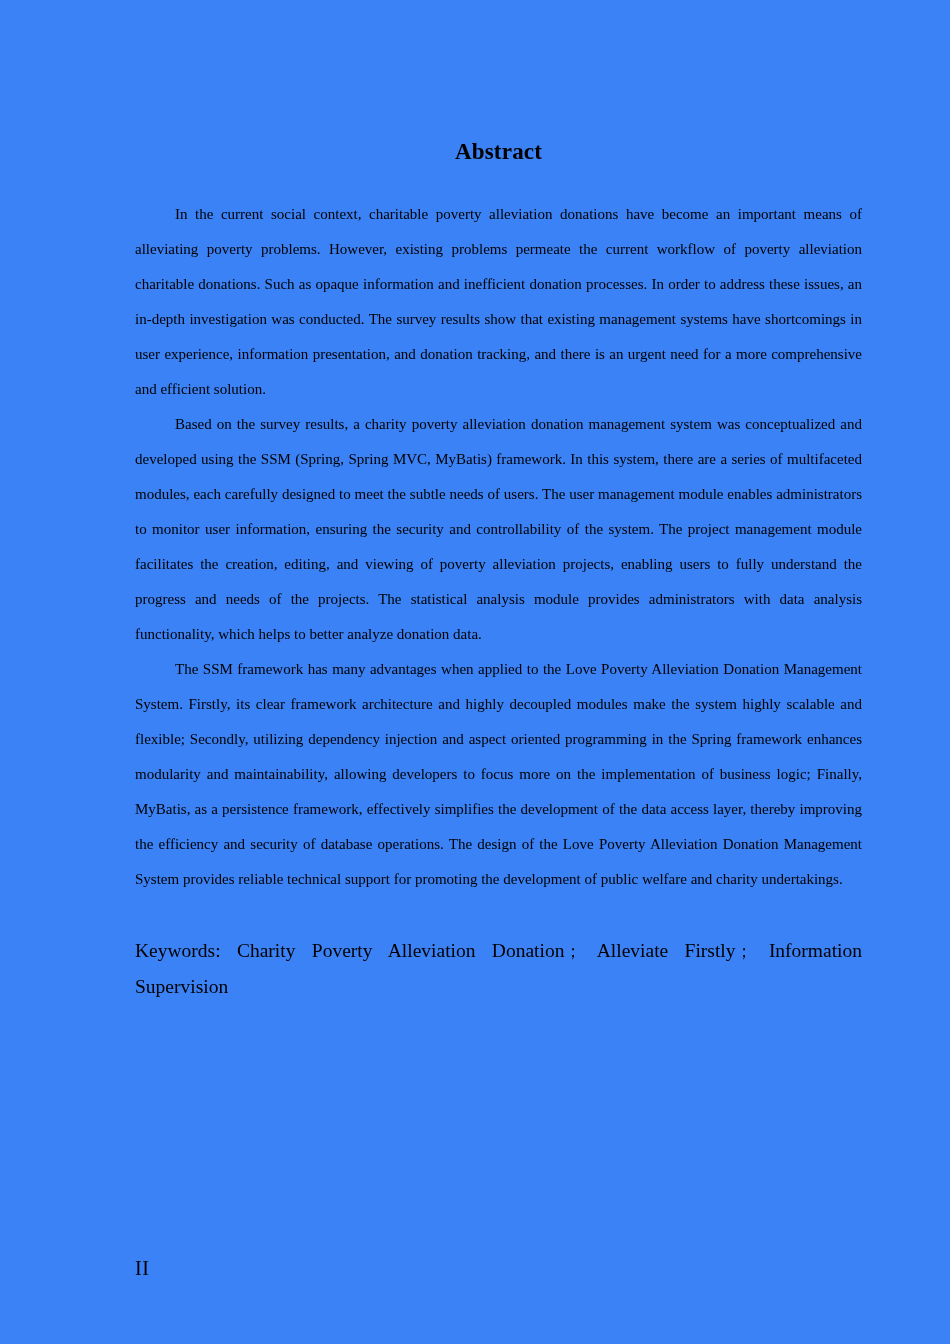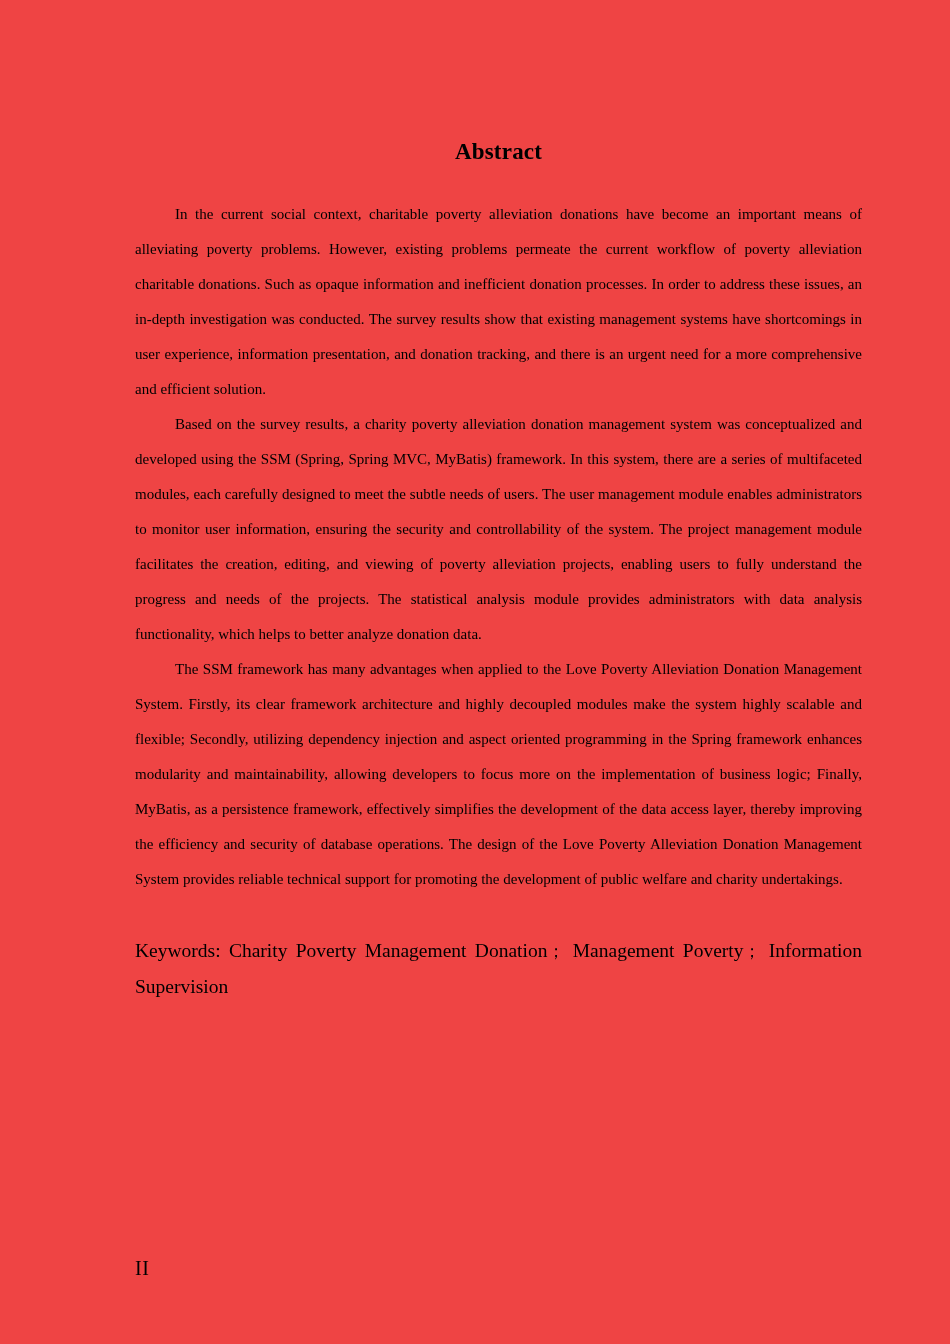--- a/index.html
+++ b/index.html
@@ -5,21 +5,21 @@
   html, body {
     margin: 0;
     padding: 0;
     background: #ffffff;
   }
 
   .page {
     position: relative;
     width: 950px;
     height: 1344px;
-    background: #ef4444;
+    background: #3b82f6;
     margin: 0 auto;
     overflow: hidden;
     font-family: "Liberation Serif", "DejaVu Serif", serif;
     color: #000000;
     -webkit-font-smoothing: antialiased;
   }
 
   .content {
     position: absolute;
     left: 135px;
@@ -87,20 +87,20 @@
 
     <h1 class="doc-title">Abstract</h1>
 
     <div class="body-block">
       <p class="para">In the current social context, charitable poverty alleviation donations have become an important means of alleviating poverty problems. However, existing problems permeate the current workflow of poverty alleviation charitable donations. Such as opaque information and inefficient donation processes. In order to address these issues, an in-depth investigation was conducted. The survey results show that existing management systems have shortcomings in user experience, information presentation, and donation tracking, and there is an urgent need for a more comprehensive and efficient solution.</p>
       <p class="para">Based on the survey results, a charity poverty alleviation donation management system was conceptualized and developed using the SSM (Spring, Spring MVC, MyBatis) framework. In this system, there are a series of multifaceted modules, each carefully designed to meet the subtle needs of users. The user management module enables administrators to monitor user information, ensuring the security and controllability of the system. The project management module facilitates the creation, editing, and viewing of poverty alleviation projects, enabling users to fully understand the progress and needs of the projects. The statistical analysis module provides administrators with data analysis functionality, which helps to better analyze donation data.</p>
       <p class="para">The SSM framework has many advantages when applied to the Love Poverty Alleviation Donation Management System. Firstly, its clear framework architecture and highly decoupled modules make the system highly scalable and flexible; Secondly, utilizing dependency injection and aspect oriented programming in the Spring framework enhances modularity and maintainability, allowing developers to focus more on the implementation of business logic; Finally, MyBatis, as a persistence framework, effectively simplifies the development of the data access layer, thereby improving the efficiency and security of database operations. The design of the Love Poverty Alleviation Donation Management System provides reliable technical support for promoting the development of public welfare and charity undertakings.</p>
     </div>
 
     <p class="keywords">
-      <span class="keywords-label">Keywords:</span><span> <span>Charity Poverty Management Donation</span><span class="kw-sep">；</span> <span>Management Poverty</span><span class="kw-sep">；</span> <span>Information Supervision</span></span>
+      <span class="keywords-label">Keywords:</span><span> <span>Charity Poverty Alleviation Donation</span><span class="kw-sep">；</span> <span>Alleviate Firstly</span><span class="kw-sep">；</span> <span>Information Supervision</span></span>
     </p>
 
   </div>
 
   <div class="page-number">II</div>
 
 </div>
 
 </body></html>

